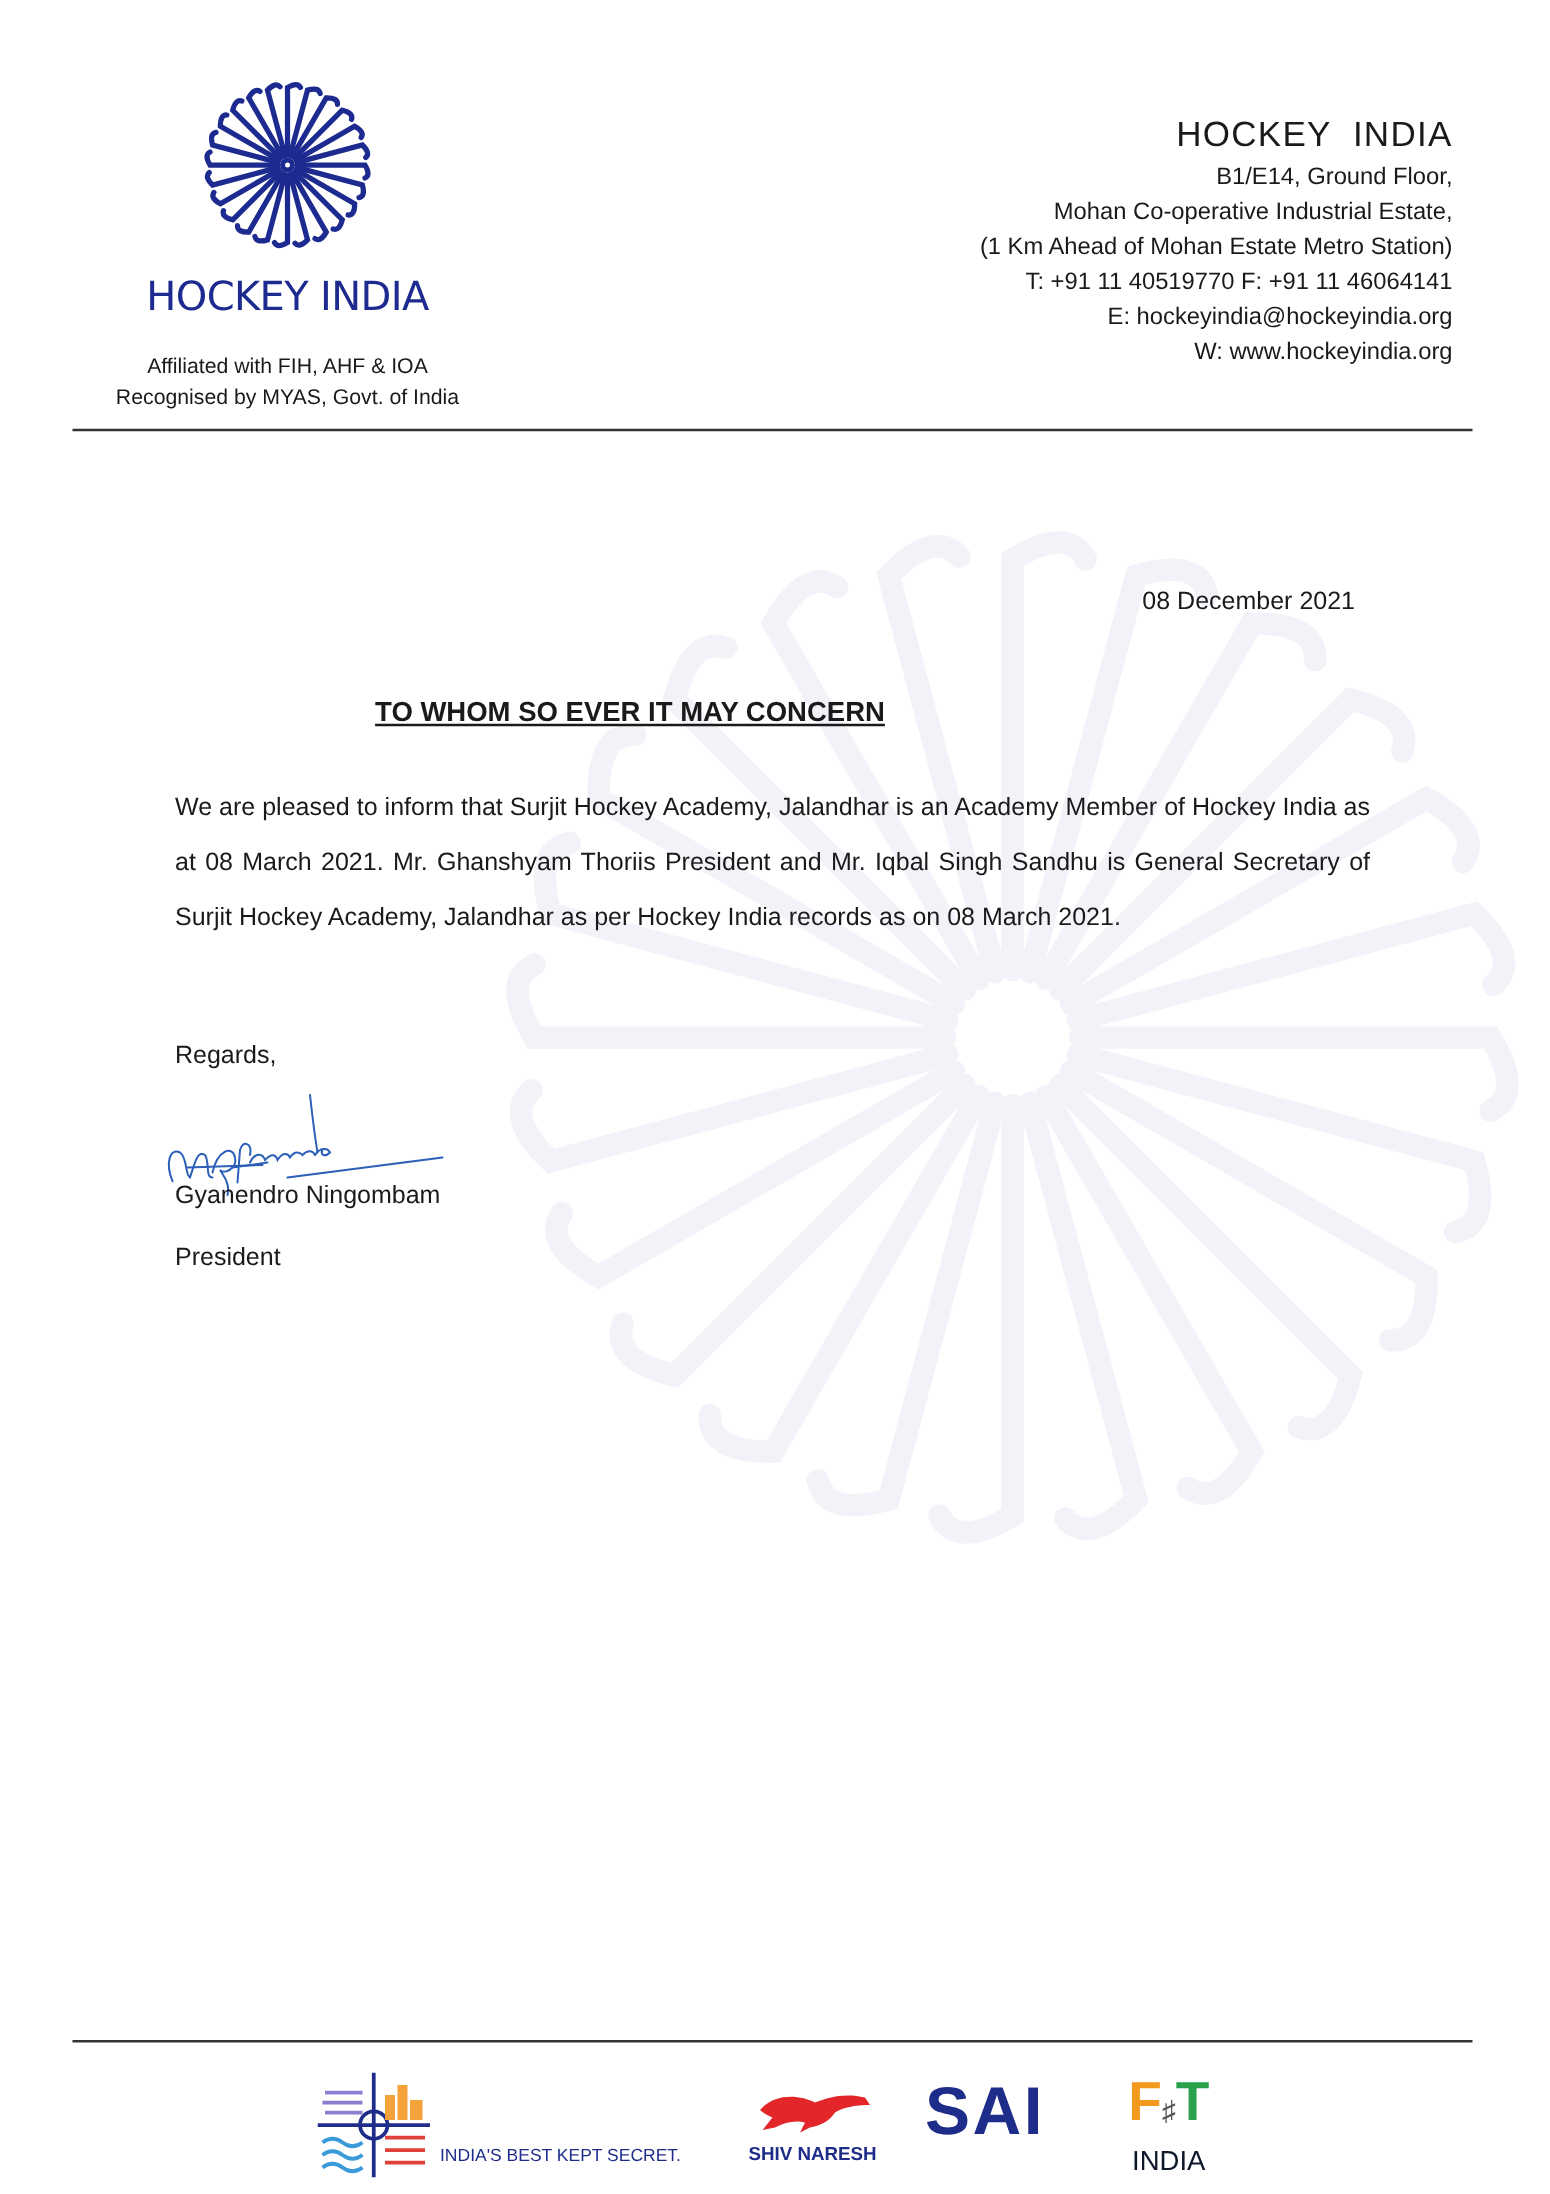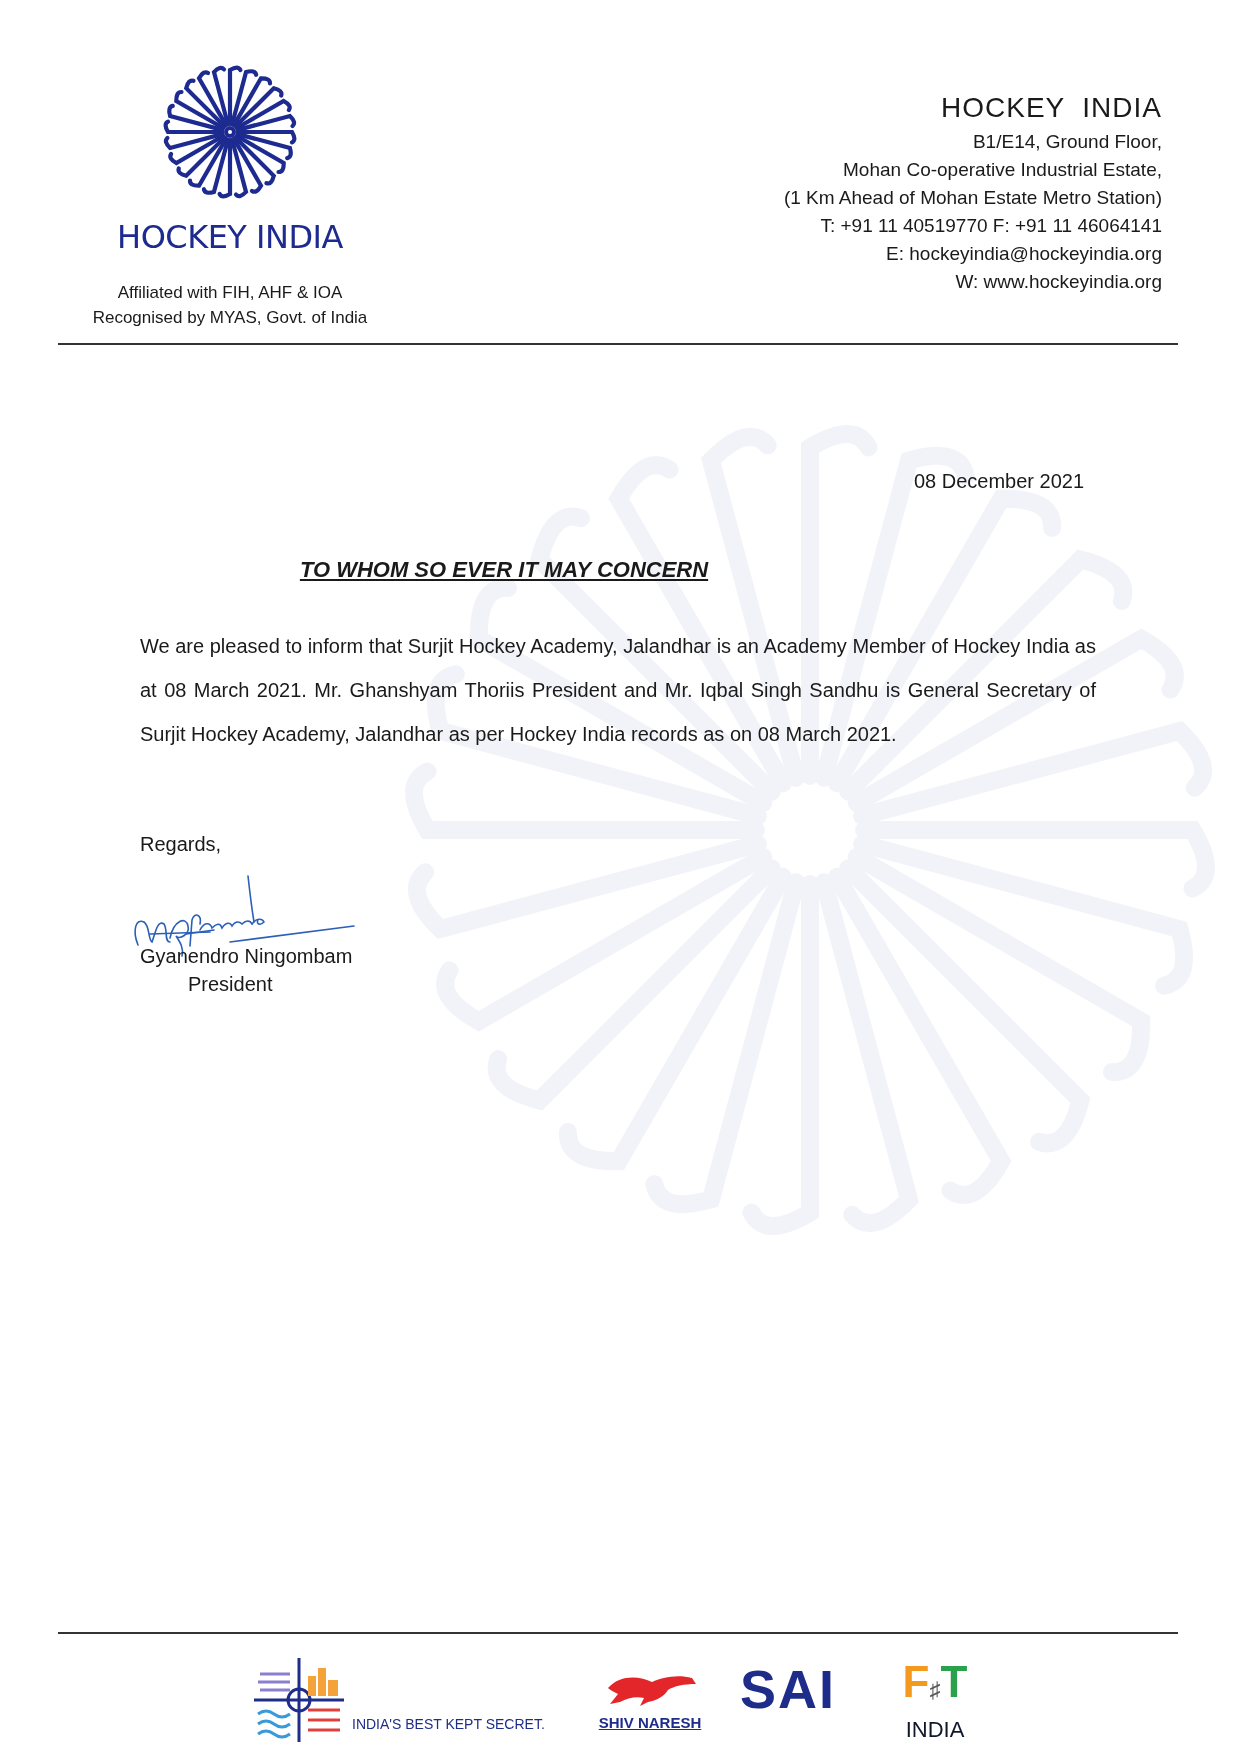--- a/index.html
+++ b/index.html
@@ -11,33 +11,33 @@
   .logo-block { position: absolute; left: 60px; top: 52px; width: 340px; text-align: center; }
   .logo-block svg { display: block; margin: 0 auto; }
   .org-name { color: #1d2a8f; font-size: 32px; letter-spacing: -0.5px; margin-top: 6px; font-family: "DejaVu Sans", sans-serif; }
   .affil { font-size: 17px; line-height: 25px; color: #1a1a1a; margin-top: 24px; }
   .address-block { position: absolute; right: 78px; top: 90px; text-align: right; font-size: 19px; line-height: 28px; color: #1a1a1a; }
   .address-block .hi-title { font-size: 28px; letter-spacing: 1px; line-height: 36px; margin-bottom: 2px; }
   .rule { position: absolute; left: 58px; width: 1120px; height: 2px; background: #333; }
   .rule.top { top: 343px; }
   .rule.bottom { top: 1632px; }
   .date { position: absolute; right: 156px; top: 470px; font-size: 20px; }
-  .subject { position: absolute; left: 0; width: 1008px; top: 557px; text-align: center; font-size: 22px; font-weight: bold; text-decoration: underline; font-style: italic; }
+  .subject { position: absolute; left: 0; width: 1008px; top: 557px; text-align: center; font-size: 22px; font-weight: bold; text-decoration: underline; }
   .body-text { position: absolute; left: 140px; width: 956px; top: 624px; font-size: 20px; line-height: 44px; text-align: justify; }
   .regards { position: absolute; left: 140px; top: 833px; font-size: 20px; }
   .signature { position: absolute; left: 130px; top: 850px; }
   .signer-name { position: absolute; left: 140px; top: 945px; font-size: 20px; }
-  .signer-title { position: absolute; left: 140px; top: 973px; font-size: 20px; margin-left: 48px; }
+  .signer-title { position: absolute; left: 140px; top: 995px; font-size: 20px; }
   .footer-logos { position: absolute; top: 1648px; left: 250px; width: 740px; height: 95px; }
   .odisha { position: absolute; left: 0; top: 0; width: 300px; height: 95px; }
   .odisha-mark { position: absolute; left: 4px; top: 10px; }
   .odisha-word { position: absolute; left: 102px; top: 12px; font-size: 48px; font-weight: bold; color: #1f2d8a; letter-spacing: 1px; line-height: 50px; }
   .odisha-tag { position: absolute; left: 102px; top: 68px; font-size: 14px; color: #1f2d8a; }
   .shiv { position: absolute; left: 335px; top: 20px; width: 130px; text-align: center; }
-  .shiv-label { font-size: 15px; font-weight: bold; color: #1f2d8a; margin-top: 2px; text-decoration: underline; }
+  .shiv-label { font-size: 15px; font-weight: bold; color: #1f2d8a; margin-top: 2px; }
   .sai { position: absolute; left: 490px; top: 10px; }
   .sai-word { font-size: 54px; font-weight: bold; color: #1f2d8a; letter-spacing: 2px; }
   .fit { position: absolute; left: 635px; top: 8px; width: 100px; text-align: center; }
   .fit-word { font-size: 44px; font-weight: bold; line-height: 52px; }
   .fit-f { color: #f39a1e; }
   .fit-t { color: #2aa14a; }
   .fit-india { font-size: 22px; font-weight: normal; color: #0f172a; line-height: 28px; }
 </style>
 </head>
 <body>

